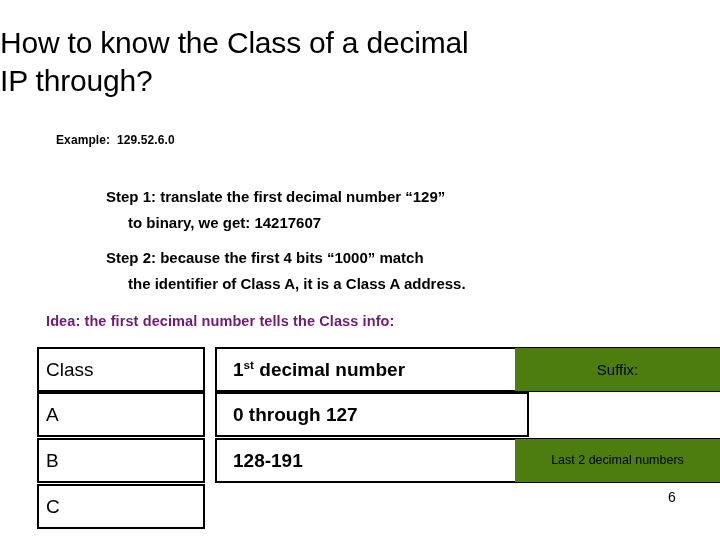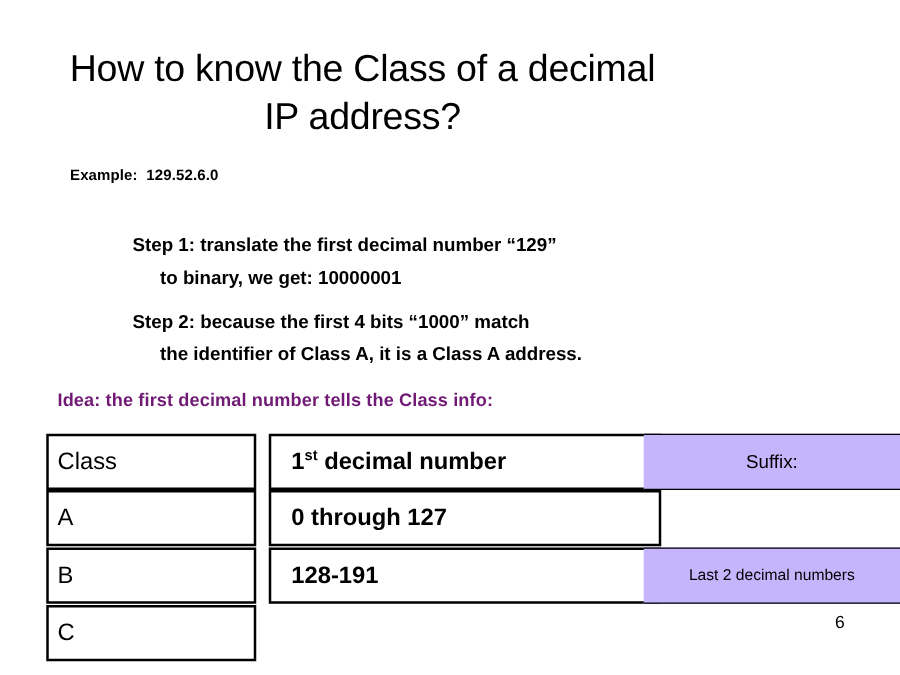--- a/index.html
+++ b/index.html
@@ -16,26 +16,25 @@
     color: #000000;
     -webkit-font-smoothing: none;
   }
 
   
   #slide-title {
     position: absolute;
     left: 0;
     top: 24px;
     width: 580px;
-    text-align: center;
+    text-align: left;
     font-size: 30px;
     line-height: 38px;
     font-weight: normal;
     letter-spacing: -0.2px;
-    margin-top: 13px;
   }
   #slide-title .tline { display: block; }
 
   
   #example-line {
     position: absolute;
     left: 56px;
     top: 133px;
     font-size: 12px;
     font-weight: bold;
@@ -105,21 +104,21 @@
   
   .cell-c {
     position: absolute;
     left: 478px;
     top: 0;
     width: 205px;
     height: 45px;
     box-sizing: border-box;
     border-top: 1px solid #000000;
     border-bottom: 1px solid #000000;
-    background: #c4b5fd;
+    background: #4d7c0f;
     display: flex;
     align-items: center;
     justify-content: center;
   }
   .tbl-row.r0 .cell-c { border-top: 1px solid #000000; }
 
   .cell-a span, .cell-b span {
     font-size: 19px;
     line-height: 21px;
   }
@@ -143,28 +142,28 @@
     font-size: 14px;
     line-height: 16px;
     color: #000000;
   }
 </style>
 </head>
 <body>
 
 <div id="slide-title">
   <span class="tline">How to know the Class of a decimal</span>
-  <span class="tline">IP address?</span>
+  <span class="tline">IP through?</span>
 </div>
 
 <div id="example-line">Example:  129.52.6.0</div>
 
 <div id="step-1" class="step-block">
   <span class="l1">Step 1:  translate the first decimal number “129”</span>
-  <span class="l2">to binary, we get: 10000001</span>
+  <span class="l2">to binary, we get: 14217607</span>
 </div>
 
 <div id="step-2" class="step-block">
   <span class="l1">Step 2:  because the first 4 bits “1000” match</span>
   <span class="l2">the identifier of Class A, it is a Class A address.</span>
 </div>
 
 <div id="idea-line" style="color: #701a75;">Idea: the first decimal number tells the Class info:</div>
 
 <div id="class-table">

